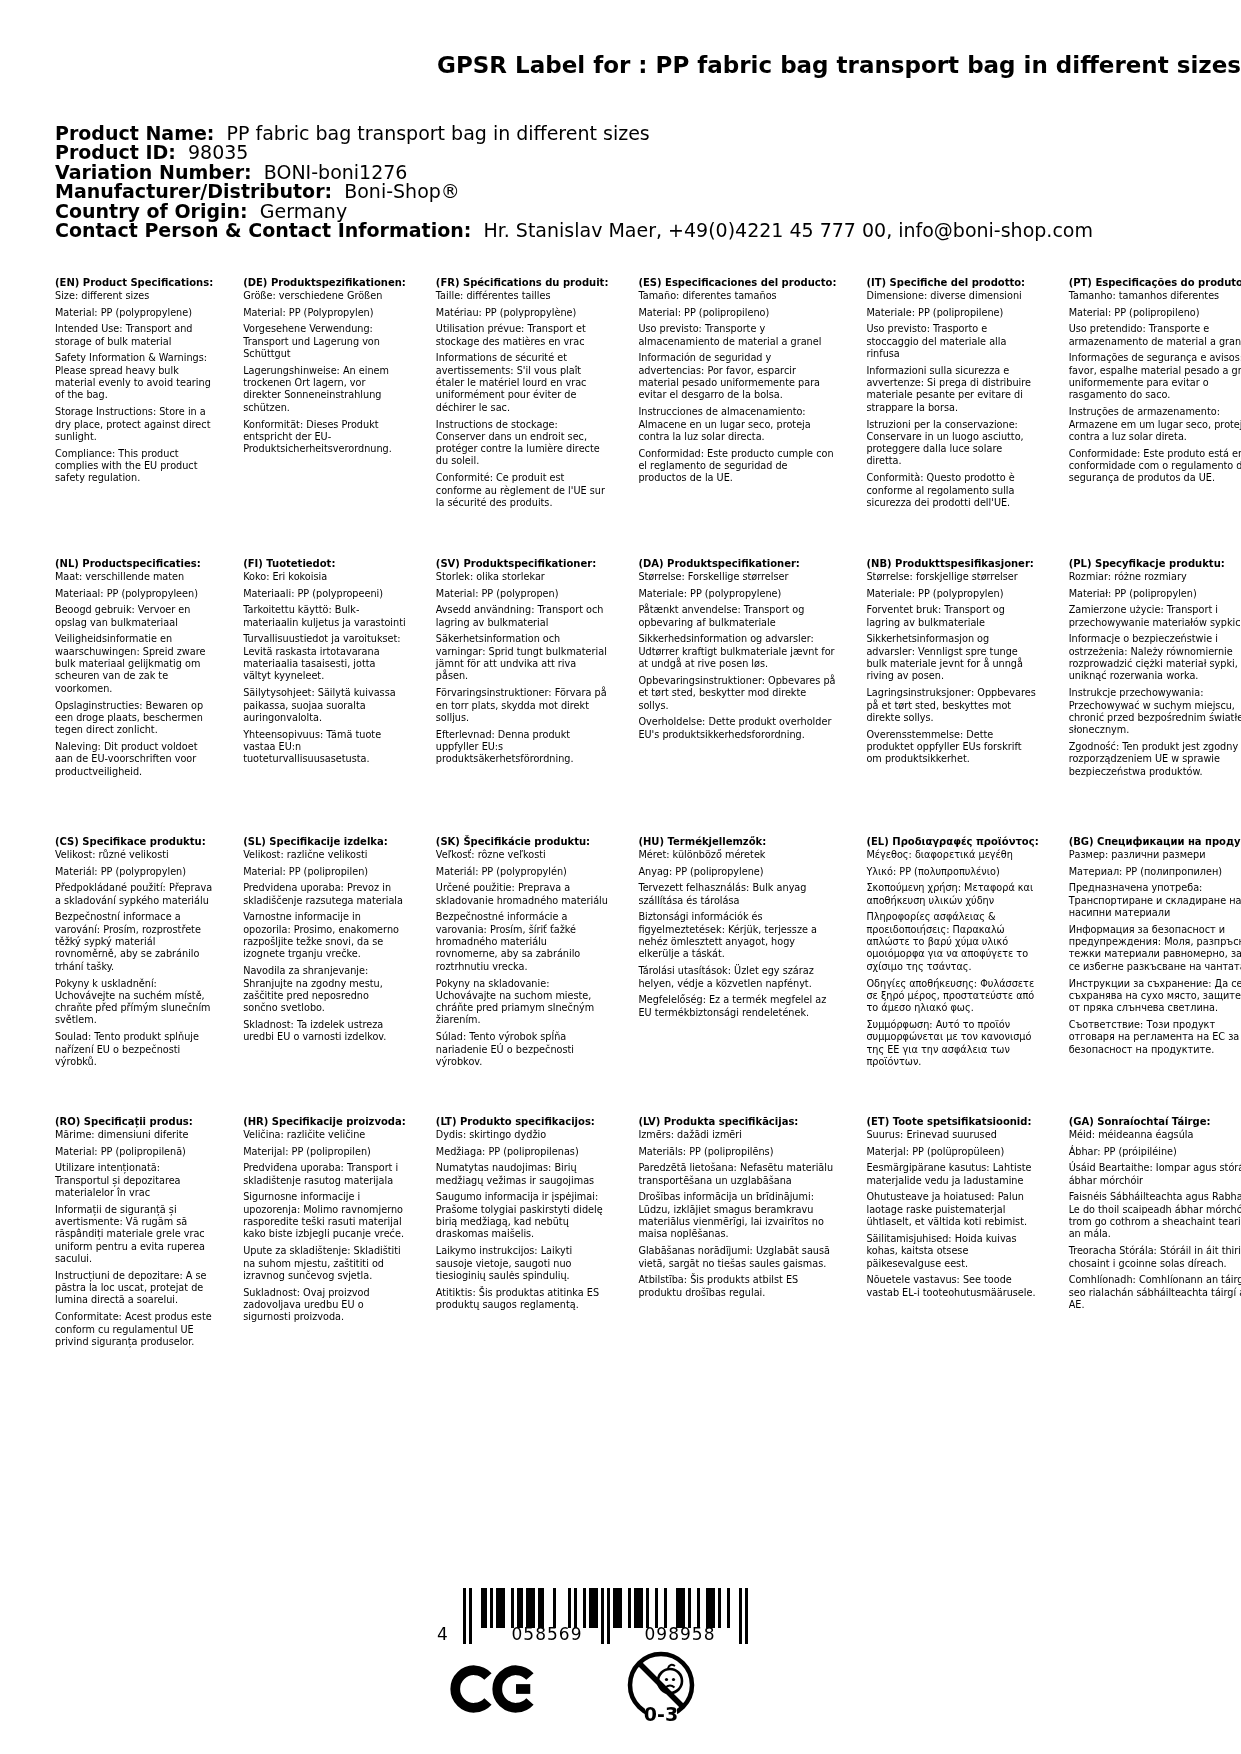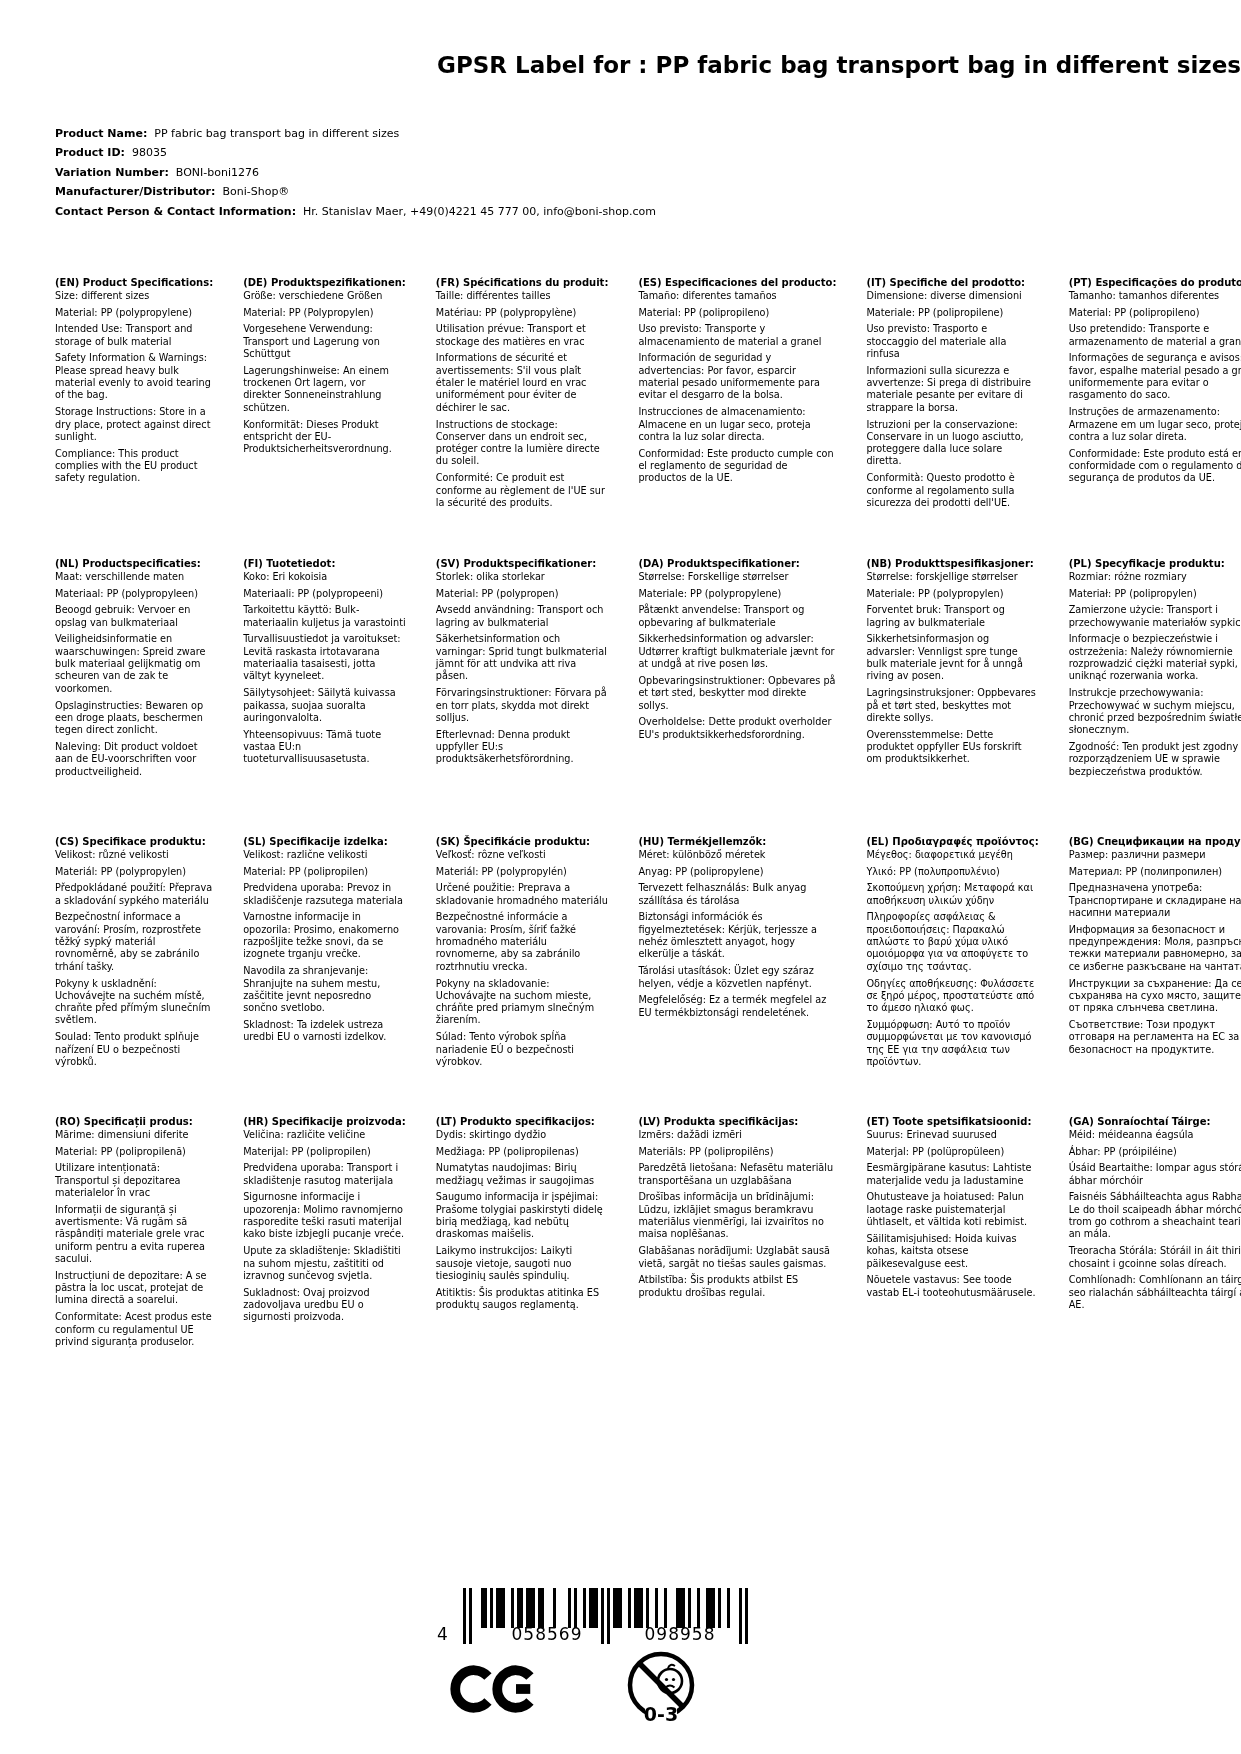--- a/index.html
+++ b/index.html
@@ -1,19 +1,19 @@
 <!DOCTYPE html>
 <html><head>
 <meta charset="utf-8">
 <style>
   *{box-sizing:border-box;margin:0;padding:0}
   html,body{background:#fff}
   body{width:1241px;height:1754px;position:relative;font-family:"DejaVu Sans","Liberation Sans",sans-serif;color:#000;overflow:hidden}
   .title{position:absolute;top:52px;left:0;width:100%;text-align:right;font-size:23px;font-weight:bold}
-  .product-info{position:absolute;top:124px;left:55px;font-size:11px;line-height:19.4px}
+  .product-info{position:absolute;top:124px;left:55px;font-size:19px;line-height:19.4px}
   .pi-label{font-weight:bold}
   .lang-grid{position:absolute;top:277px;left:55px;width:1122px;display:grid;grid-template-columns:repeat(6,1fr);column-gap:30px;grid-template-rows:281px 278px 280px auto}
   .lang-block{font-size:9.7px;line-height:1.27}
   .lang-heading{font-weight:bold;font-size:10px;white-space:nowrap}
   .lang-par{margin:0 0 4.5px 0;overflow-wrap:break-word}
   .barcode{position:absolute;left:463px;top:1588px;width:285px;height:62px}
   .bars{display:flex;height:56px;align-items:flex-start}
   .bc-module{width:3px;height:40px}
   .bc-module.on{background:#000}
   .bc-module.guard{height:56px}
@@ -27,20 +27,21 @@
 </head>
 <body>
 
 <div class="title">GPSR Label for : PP fabric bag transport bag in different sizes</div>
 
 <div class="product-info">
     <div><span class="pi-label">Product Name:</span><span>&nbsp; PP fabric bag transport bag in different sizes</span></div>
     <div><span class="pi-label">Product ID:</span><span>&nbsp; 98035</span></div>
     <div><span class="pi-label">Variation Number:</span><span>&nbsp; BONI-boni1276</span></div>
     <div><span class="pi-label">Manufacturer/Distributor:</span><span>&nbsp; Boni-Shop®</span></div>
+    <div><span class="pi-label">Country of Origin:</span><span>&nbsp; Germany</span></div>
     <div><span class="pi-label">Contact Person &amp; Contact Information:</span><span>&nbsp; Hr. Stanislav Maer, +49(0)4221 45 777 00, info@boni-shop.com</span></div>
   </div>
 
 <div class="lang-grid">
     <div class="lang-block">
       <div class="lang-heading">(EN) Product Specifications:</div>
       <p class="lang-par">Size: different sizes</p>
       <p class="lang-par">Material: PP (polypropylene)</p>
       <p class="lang-par">Intended Use: Transport and storage of bulk material</p>
       <p class="lang-par">Safety Information &amp; Warnings: Please spread heavy bulk material evenly to avoid tearing of the bag.</p>
@@ -153,21 +154,21 @@
       <p class="lang-par">Bezpečnostní informace a varování: Prosím, rozprostřete těžký sypký materiál rovnoměrně, aby se zabránilo trhání tašky.</p>
       <p class="lang-par">Pokyny k uskladnění: Uchovávejte na suchém místě, chraňte před přímým slunečním světlem.</p>
       <p class="lang-par">Soulad: Tento produkt splňuje nařízení EU o bezpečnosti výrobků.</p>
     </div>
     <div class="lang-block">
       <div class="lang-heading">(SL) Specifikacije izdelka:</div>
       <p class="lang-par">Velikost: različne velikosti</p>
       <p class="lang-par">Material: PP (polipropilen)</p>
       <p class="lang-par">Predvidena uporaba: Prevoz in skladiščenje razsutega materiala</p>
       <p class="lang-par">Varnostne informacije in opozorila: Prosimo, enakomerno razpošljite težke snovi, da se izognete trganju vrečke.</p>
-      <p class="lang-par">Navodila za shranjevanje: Shranjujte na suhem mestu, zaščitite jevnt neposredno sončno svetlobo.</p>
+      <p class="lang-par">Navodila za shranjevanje: Shranjujte na zgodny mestu, zaščitite pred neposredno sončno svetlobo.</p>
       <p class="lang-par">Skladnost: Ta izdelek ustreza uredbi EU o varnosti izdelkov.</p>
     </div>
     <div class="lang-block">
       <div class="lang-heading">(SK) Špecifikácie produktu:</div>
       <p class="lang-par">Veľkosť: rôzne veľkosti</p>
       <p class="lang-par">Materiál: PP (polypropylén)</p>
       <p class="lang-par">Určené použitie: Preprava a skladovanie hromadného materiálu</p>
       <p class="lang-par">Bezpečnostné informácie a varovania: Prosím, šíriť ťažké hromadného materiálu rovnomerne, aby sa zabránilo roztrhnutiu vrecka.</p>
       <p class="lang-par">Pokyny na skladovanie: Uchovávajte na suchom mieste, chráňte pred priamym slnečným žiarením.</p>
       <p class="lang-par">Súlad: Tento výrobok spĺňa nariadenie EÚ o bezpečnosti výrobkov.</p>

